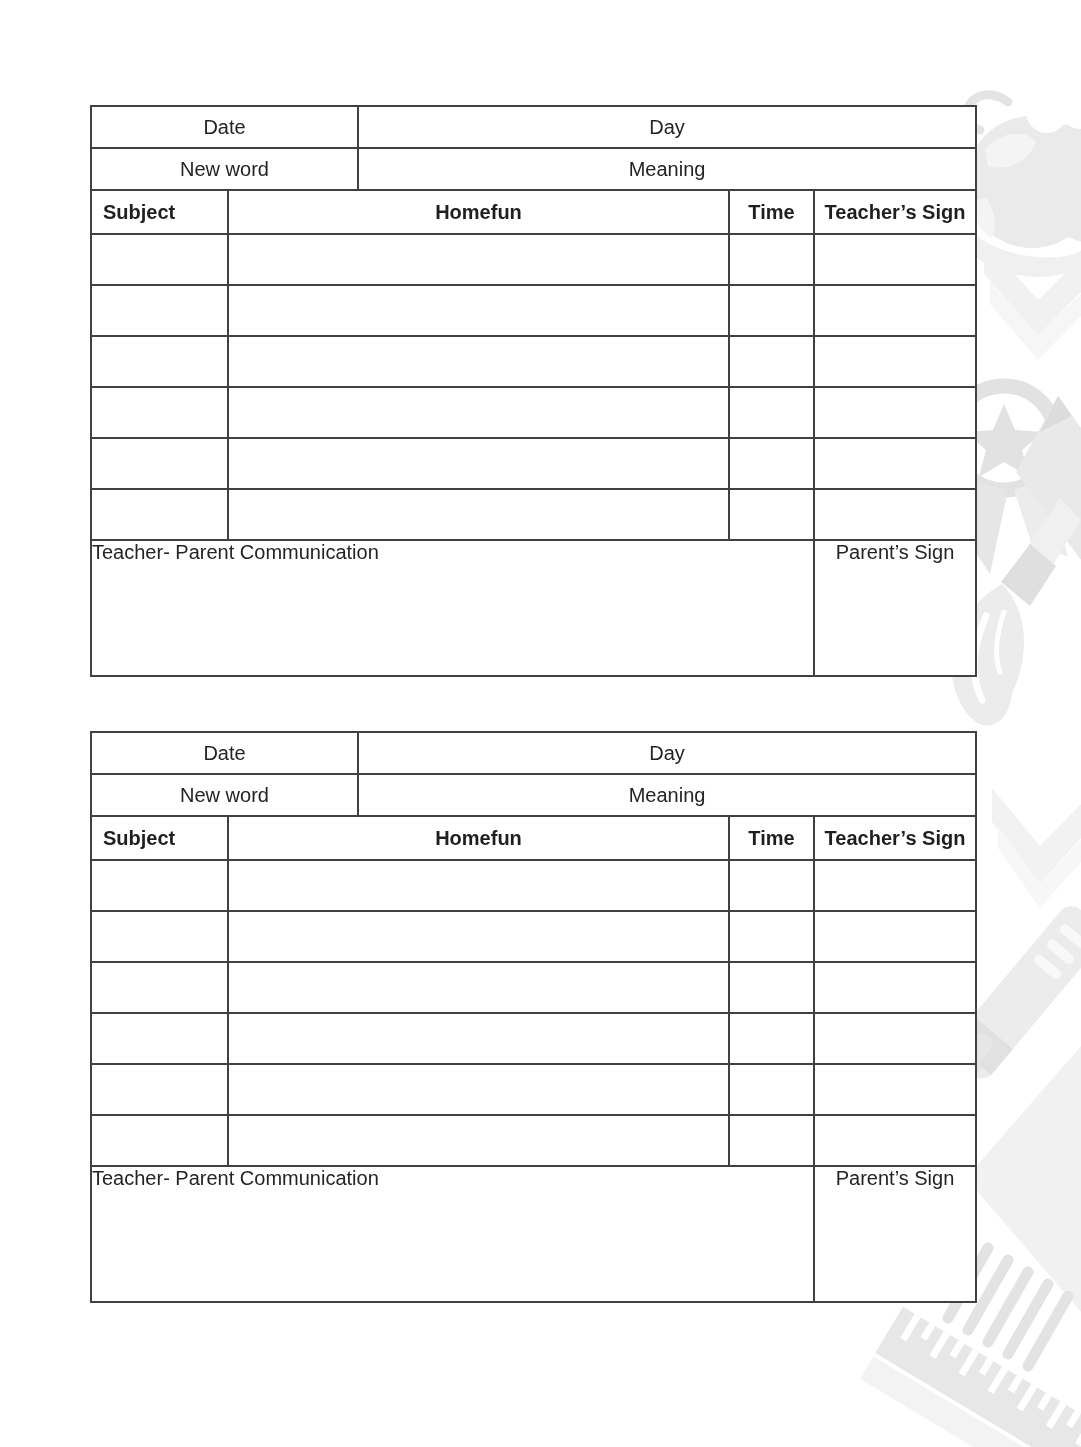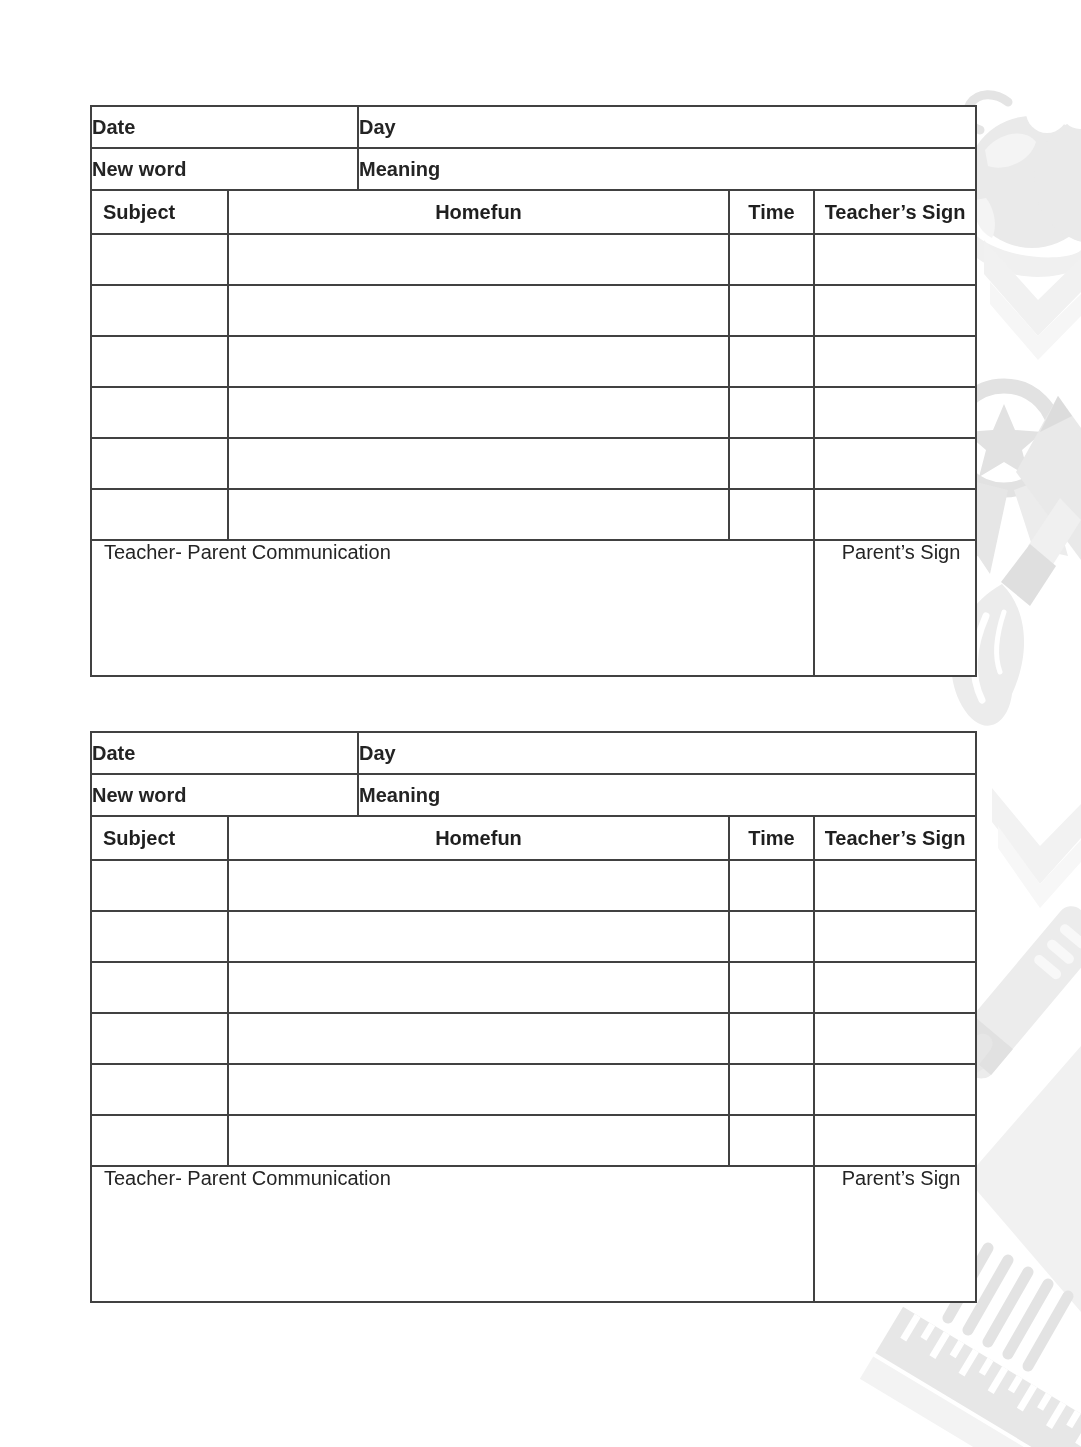--- a/index.html
+++ b/index.html
@@ -40,25 +40,25 @@
     border: 2px solid #414141;
     background: #ffffff;
     font-size: 20px;
     color: #242424;
     padding: 0;
     overflow: hidden;
   }
   tr.r-top td { height: 40px; }
   tr.r-head th { height: 42px; }
   tr.r-body td { height: 49px; }
-  tr.r-comm td { height: 134px; padding-left: 12px; }
+  tr.r-comm td { height: 134px; }
   .lbl {
-    text-align: left;
+    text-align: center;
     padding-left: 9px;
-    font-weight: bold;
+    font-weight: normal;
     vertical-align: middle;
   }
   tr.r-head th {
     font-weight: bold;
     vertical-align: middle;
     color: #1f1f1f;
   }
   tr.r-head th.left {
     text-align: left;
     padding-left: 11px;

